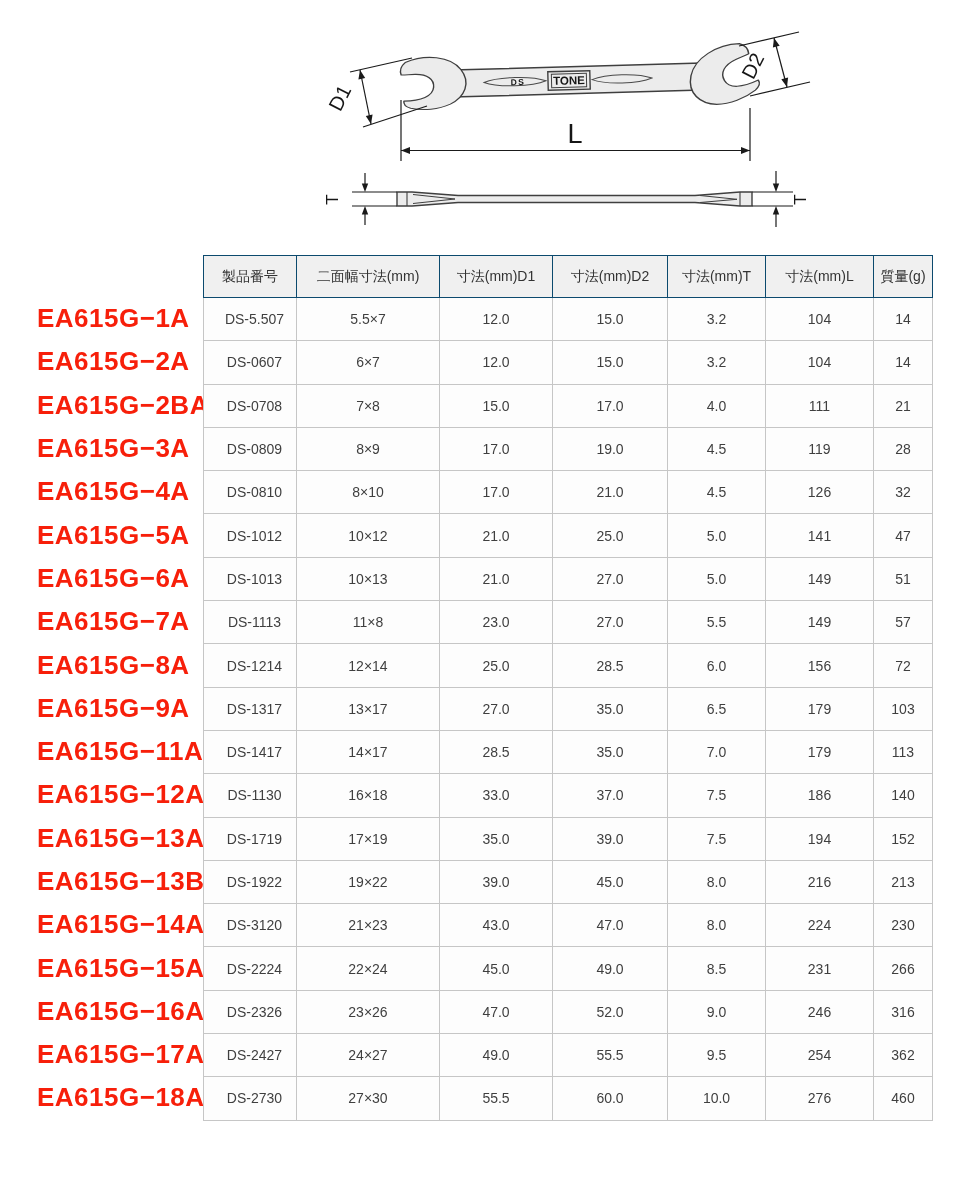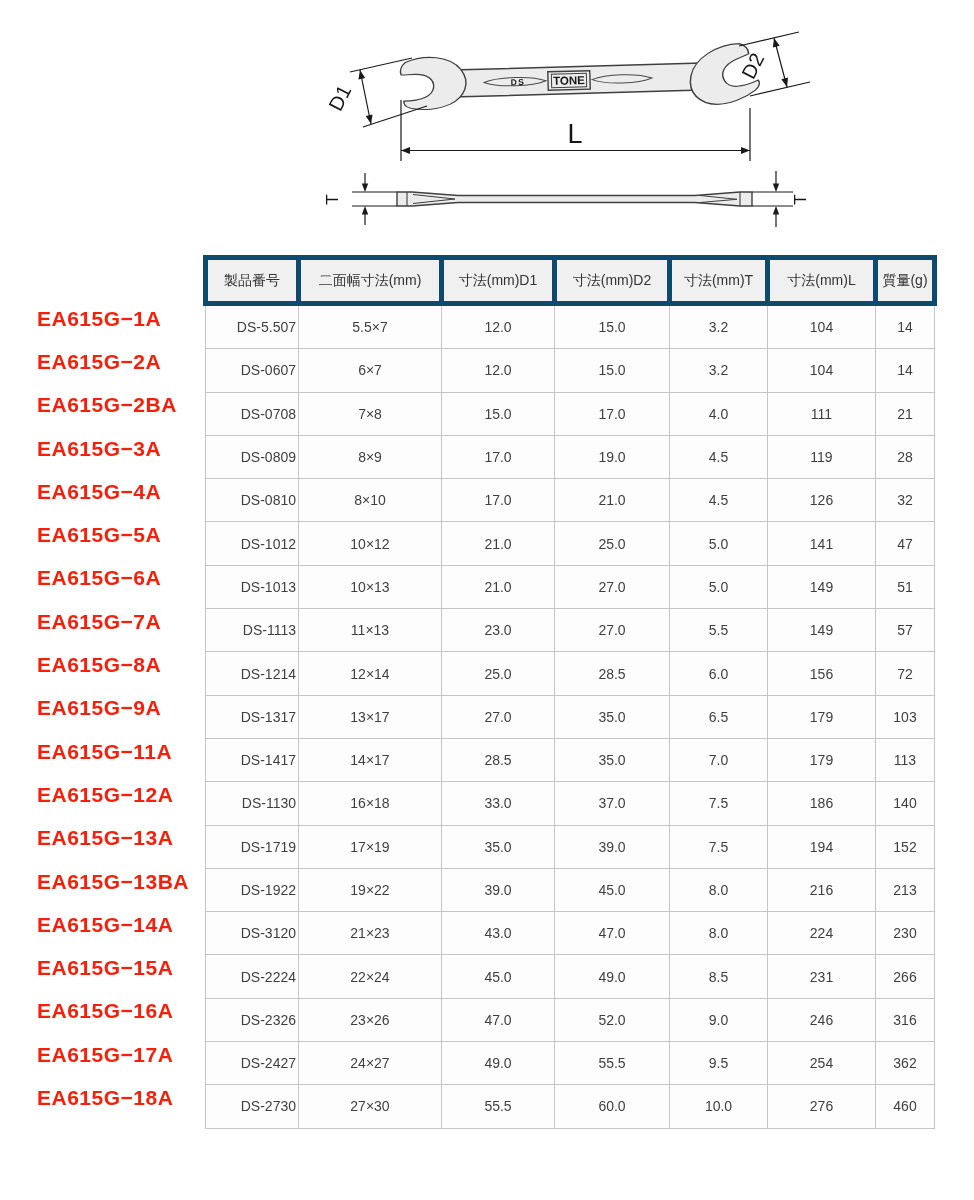--- a/index.html
+++ b/index.html
@@ -7,39 +7,39 @@
     position:relative;width:974px;height:1200px;background:#ffffff;overflow:hidden;
     font-family:"Liberation Sans","DejaVu Sans",sans-serif;
   }
   .drawing{position:absolute;left:0;top:0;}
   .drawing text{font-family:"Liberation Sans","DejaVu Sans",sans-serif;fill:#161616;}
 
   
   .labels-col{position:absolute;left:37px;top:297px;}
   .pcode{
     height:43.3px;display:flex;align-items:center;
-    font-size:21px;font-weight:600;letter-spacing:.5px;color:#f71f0a;
+    font-size:26px;font-weight:600;letter-spacing:.5px;color:#f71f0a;
     white-space:nowrap;cursor:pointer;
   }
 
   
   table.spec{
     position:absolute;left:203px;top:255px;width:729px;
     border-collapse:collapse;table-layout:fixed;
     font-size:14px;color:#3f3f3f;
   }
   table.spec th{
-    background:#f0f0f0;border:5px solid #0c4a6e;height:41px;
+    background:#f0f0f0;border:1px solid #0c4a6e;height:41px;
     font-weight:400;color:#333;text-align:center;padding:0 2px;
   }
   table.spec td{
     background:#fdfdfd;border:1px solid #c6c6c6;height:42.3px;
     text-align:center;padding:0 2px;
   }
-  table.spec td.first{text-align:right;padding-left:11px;}
+  table.spec td.first{text-align:center;padding-left:11px;}
 </style>
 </head>
 <body>
 
 <div class="stage">
 
   <svg class="drawing" width="974" height="252" viewBox="0 0 974 252">
 
     <g stroke="#3f3f3f" stroke-width="1.5" fill="#ececec" stroke-linejoin="round">
 
@@ -240,21 +240,21 @@
           <td class="first">DS-1013</td>
           <td>10×13</td>
           <td>21.0</td>
           <td>27.0</td>
           <td>5.0</td>
           <td>149</td>
           <td>51</td>
         </tr>
         <tr>
           <td class="first">DS-1113</td>
-          <td>11×13</td>
+          <td>11×8</td>
           <td>23.0</td>
           <td>27.0</td>
           <td>5.5</td>
           <td>149</td>
           <td>57</td>
         </tr>
         <tr>
           <td class="first">DS-1214</td>
           <td>12×14</td>
           <td>25.0</td>

